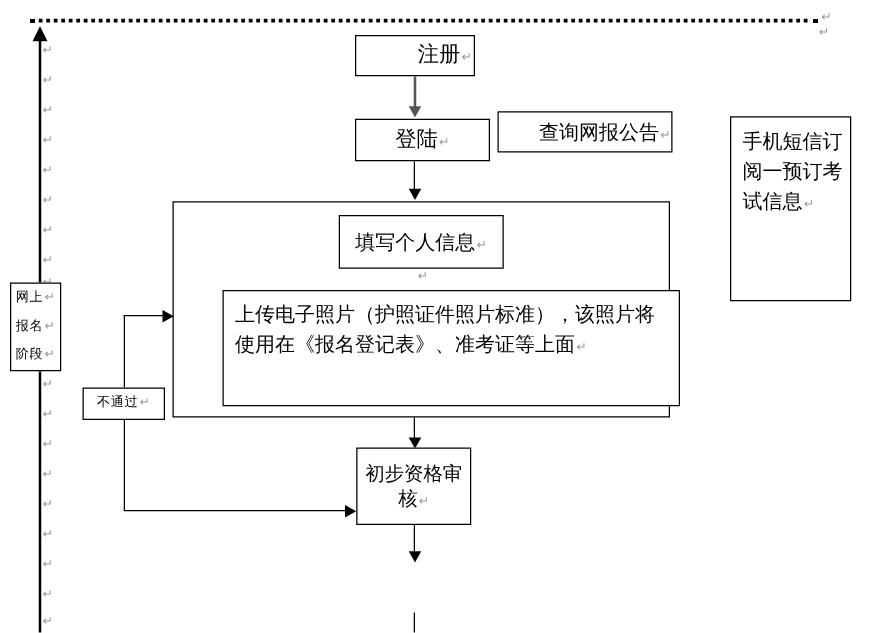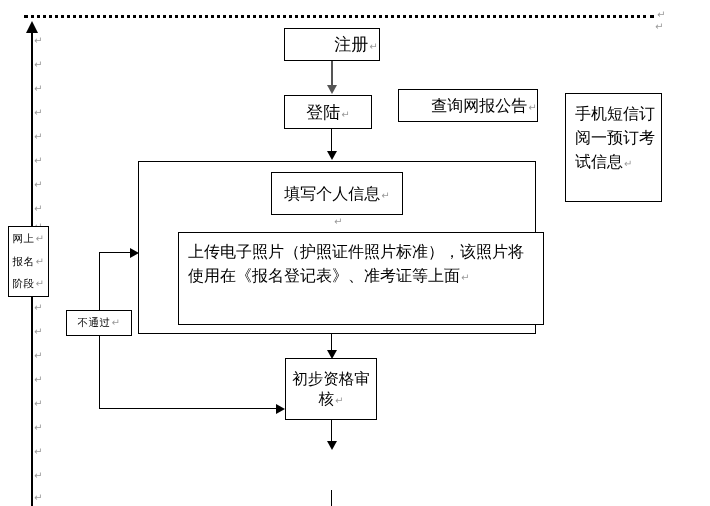--- a/index.html
+++ b/index.html
@@ -109,33 +109,33 @@
 
   <div class="box t18" style="left:284px;top:28px;width:96px;height:33px;padding-left:48px;">
     <span class="txt">
       <span>注册</span><span class="pil">↵</span>
     </span>
   </div>
 
   <div class="ln ln-v thick ln-gray" style="left:331px;top:61px;height:25px;"></div>
   <div class="arw arw-down gray" style="left:327px;top:85px;"></div>
 
-  <div class="box t18" style="left:284px;top:95px;width:88px;height:34px;">
+  <div class="box t18" style="left:284px;top:95px;width:108px;height:34px;">
     <span class="txt">
       <span>登陆</span><span class="pil">↵</span>
     </span>
   </div>
 
   <div class="box t17" style="left:398px;top:89px;width:140px;height:33px;padding-left:32px;">
     <span class="txt">
       <span>查询网报公告</span><span class="pil">↵</span>
     </span>
   </div>
 
-  <div class="box t17" style="left:565px;top:93px;width:97px;height:109px;align-items:flex-start;justify-content:flex-start;padding:8px 6px 0 9px;text-align:left;line-height:1.5;font-family:Liberation Serif, serif;">
+  <div class="box t17" style="left:584px;top:93px;width:97px;height:148px;align-items:flex-start;justify-content:flex-start;padding:8px 6px 0 9px;text-align:left;line-height:1.5;font-family:Liberation Serif, serif;">
     <span class="txt">
       <span>手机短信订阅一预订考试信息</span><span class="pil">↵</span>
     </span>
   </div>
 
   <div class="ln ln-v" style="left:331px;top:129px;height:23px;"></div>
   <div class="arw arw-down" style="left:327px;top:151px;"></div>
 
   <div class="container-box" style="left:138px;top:161px;width:398px;height:173px;"></div>
 

